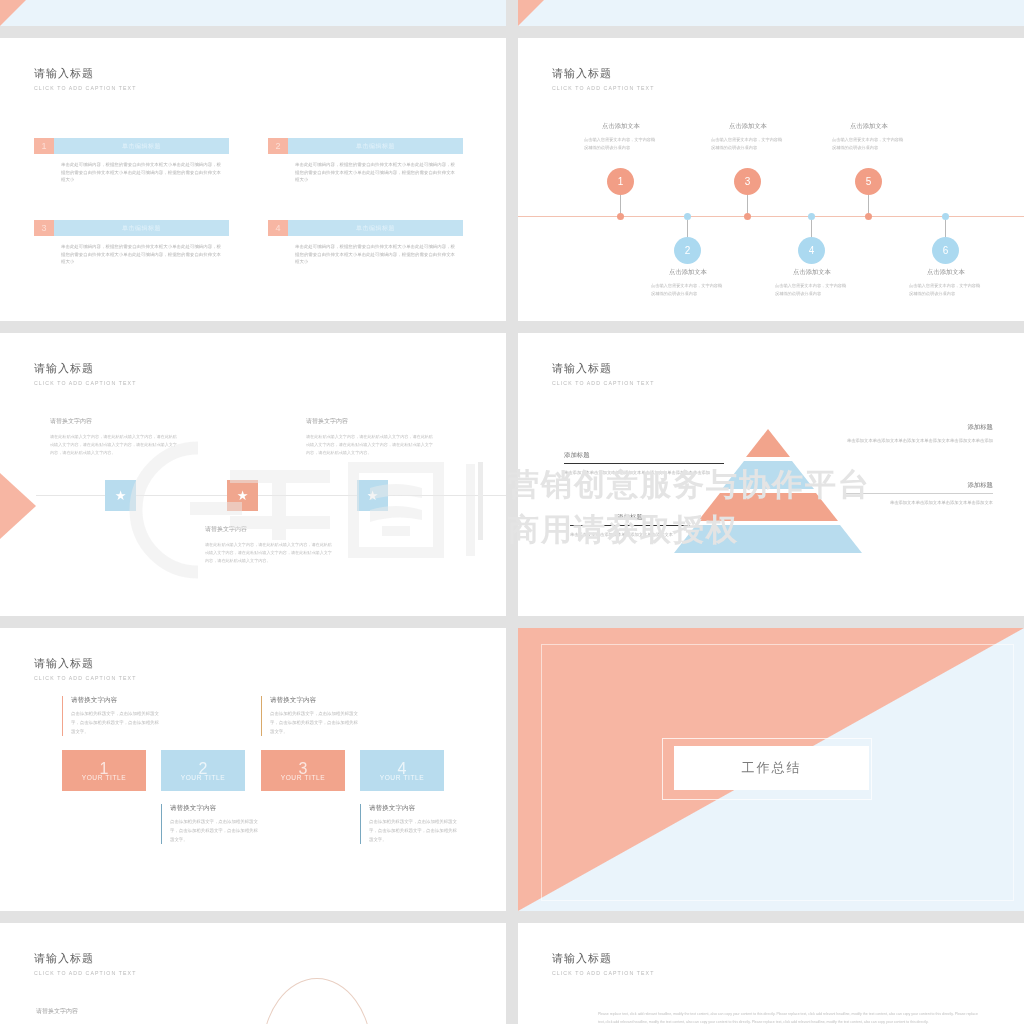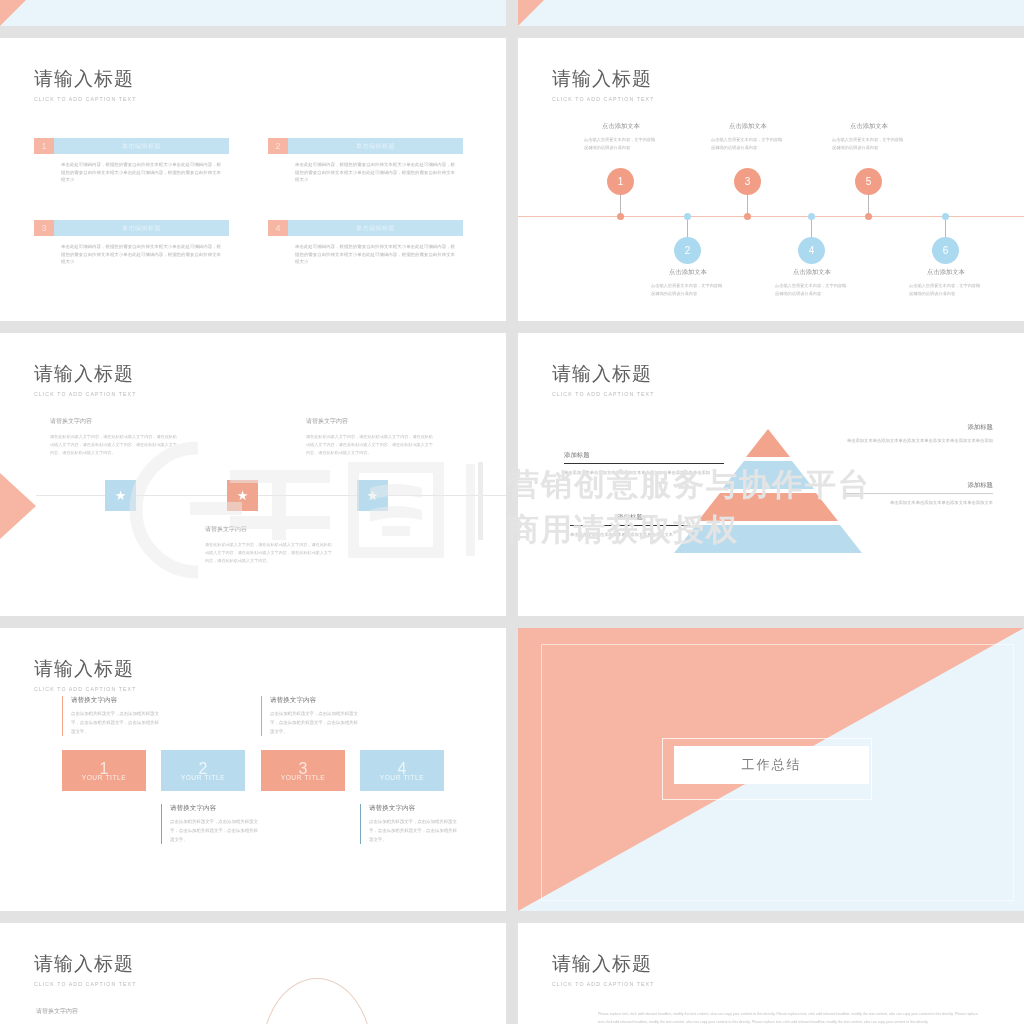--- a/index.html
+++ b/index.html
@@ -24,21 +24,21 @@
     width:506px; height:283px;
     overflow:hidden;
   }
   .slide.short { height:141px; }
   .slide.top-partial { height:26px; }
 
   
   .hd { position:absolute; left:34px; top:28px; }
   .hd .zh {
     font-family:"DejaVu Sans","Liberation Sans",sans-serif;
-    font-size:19px; color:#5e5e5e; letter-spacing:1px; font-weight:400;
+    font-size:11px; color:#5e5e5e; letter-spacing:1px; font-weight:400;
   }
   .hd .en { font-size:5.2px; color:#b9b9b9; letter-spacing:1.1px; margin-top:4px; }
 
   
   .topstrip { background:#eaf4fb; position:relative; }
   .topstrip .tri {
     position:absolute; left:0; top:0;
     width:0;height:0;
     border-left:26px solid #f7b6a3;
     border-bottom:26px solid transparent;
@@ -112,21 +112,21 @@
 
   
   .divider { background:#eaf4fb; }
   .divider .diag {
     position:absolute; left:0; top:0; width:506px; height:283px;
     background:linear-gradient(to bottom right, #f7b6a3 0%, #f7b6a3 49.9%, transparent 50.1%, transparent 100%);
   }
   .divider .frame { position:absolute; left:23px; top:16px; right:10px; bottom:10px; border:1px solid rgba(255,255,255,.55); }
   .divider .plate-outer { position:absolute; left:144px; top:110px; width:210px; height:62px; border:1px solid rgba(255,255,255,.75); }
   .divider .plate {
-    position:absolute; left:156px; top:118px; width:195px; height:38px; background:#fff;
+    position:absolute; left:156px; top:118px; width:195px; height:44px; background:#fff;
     display:flex; align-items:center; justify-content:center;
     font-size:13px; color:#7b7b7b; letter-spacing:2px;
     font-family:"DejaVu Sans","Liberation Sans",sans-serif;
   }
 
   
   .ring { position:absolute; border:0.9px solid #e9cfc2; border-radius:50%; }
 
   
   .engp { position:absolute; font-size:3.5px; line-height:2.2; color:#c0c0c0; text-align:justify; }

